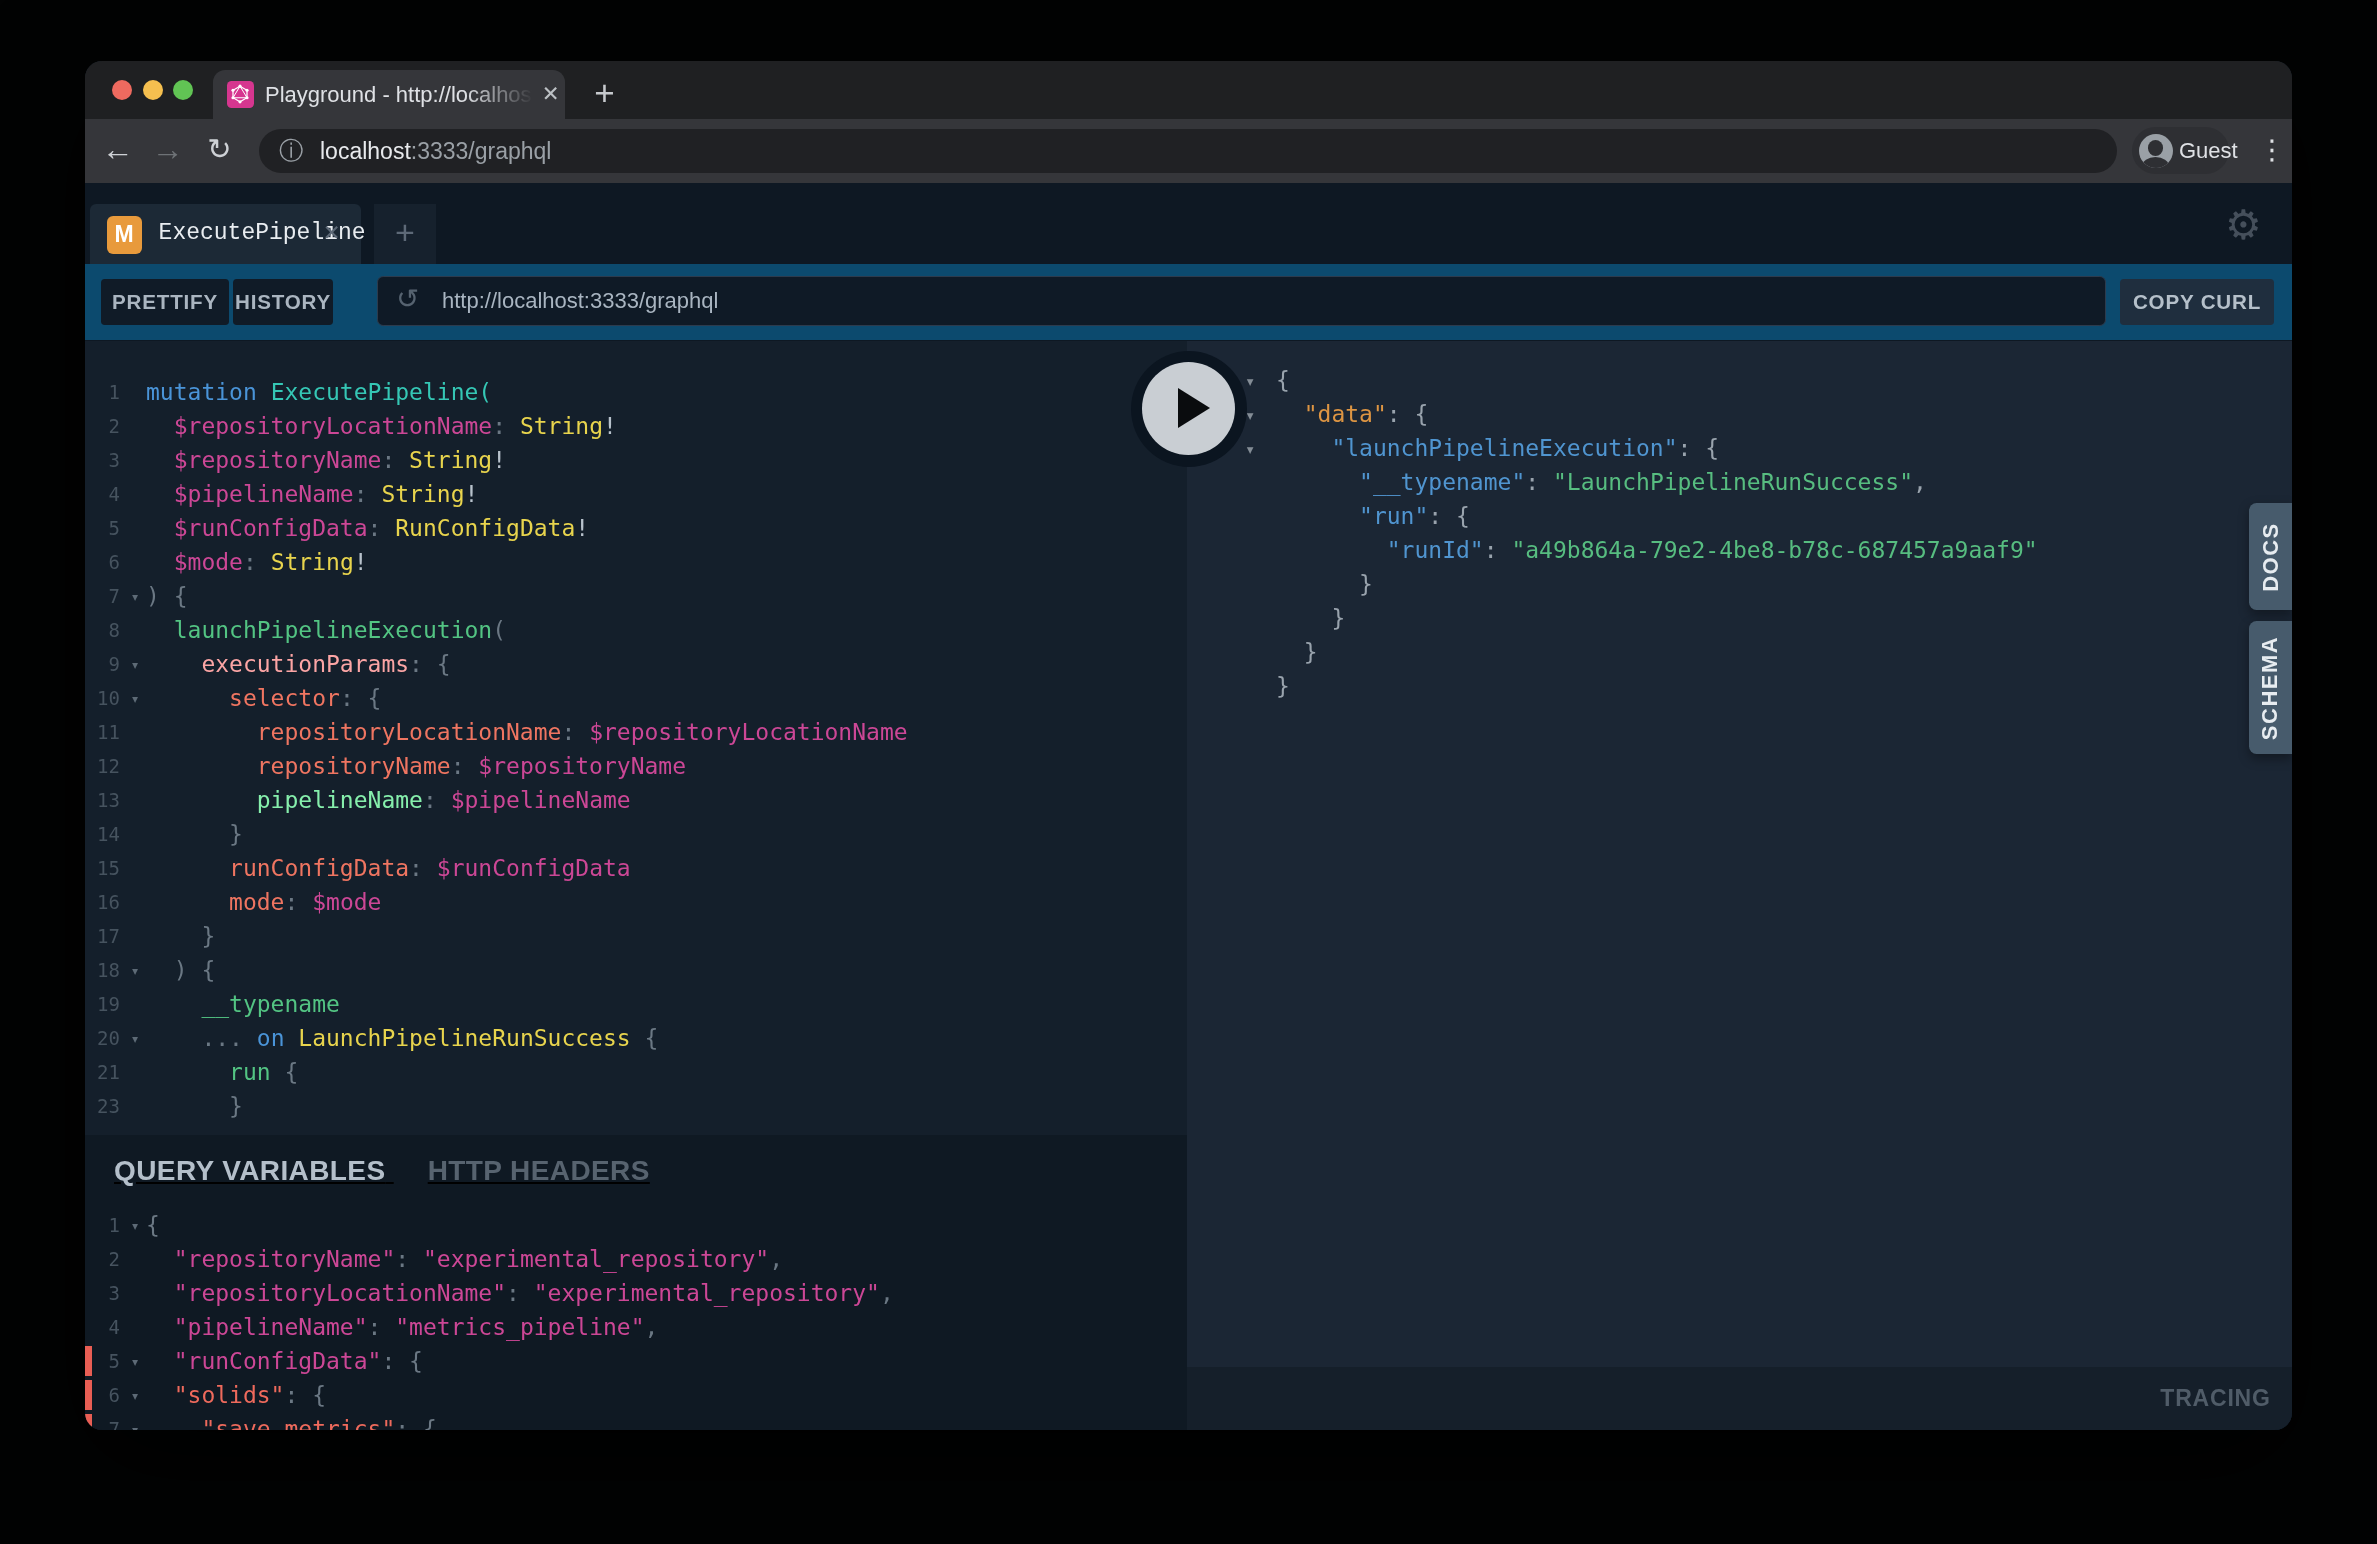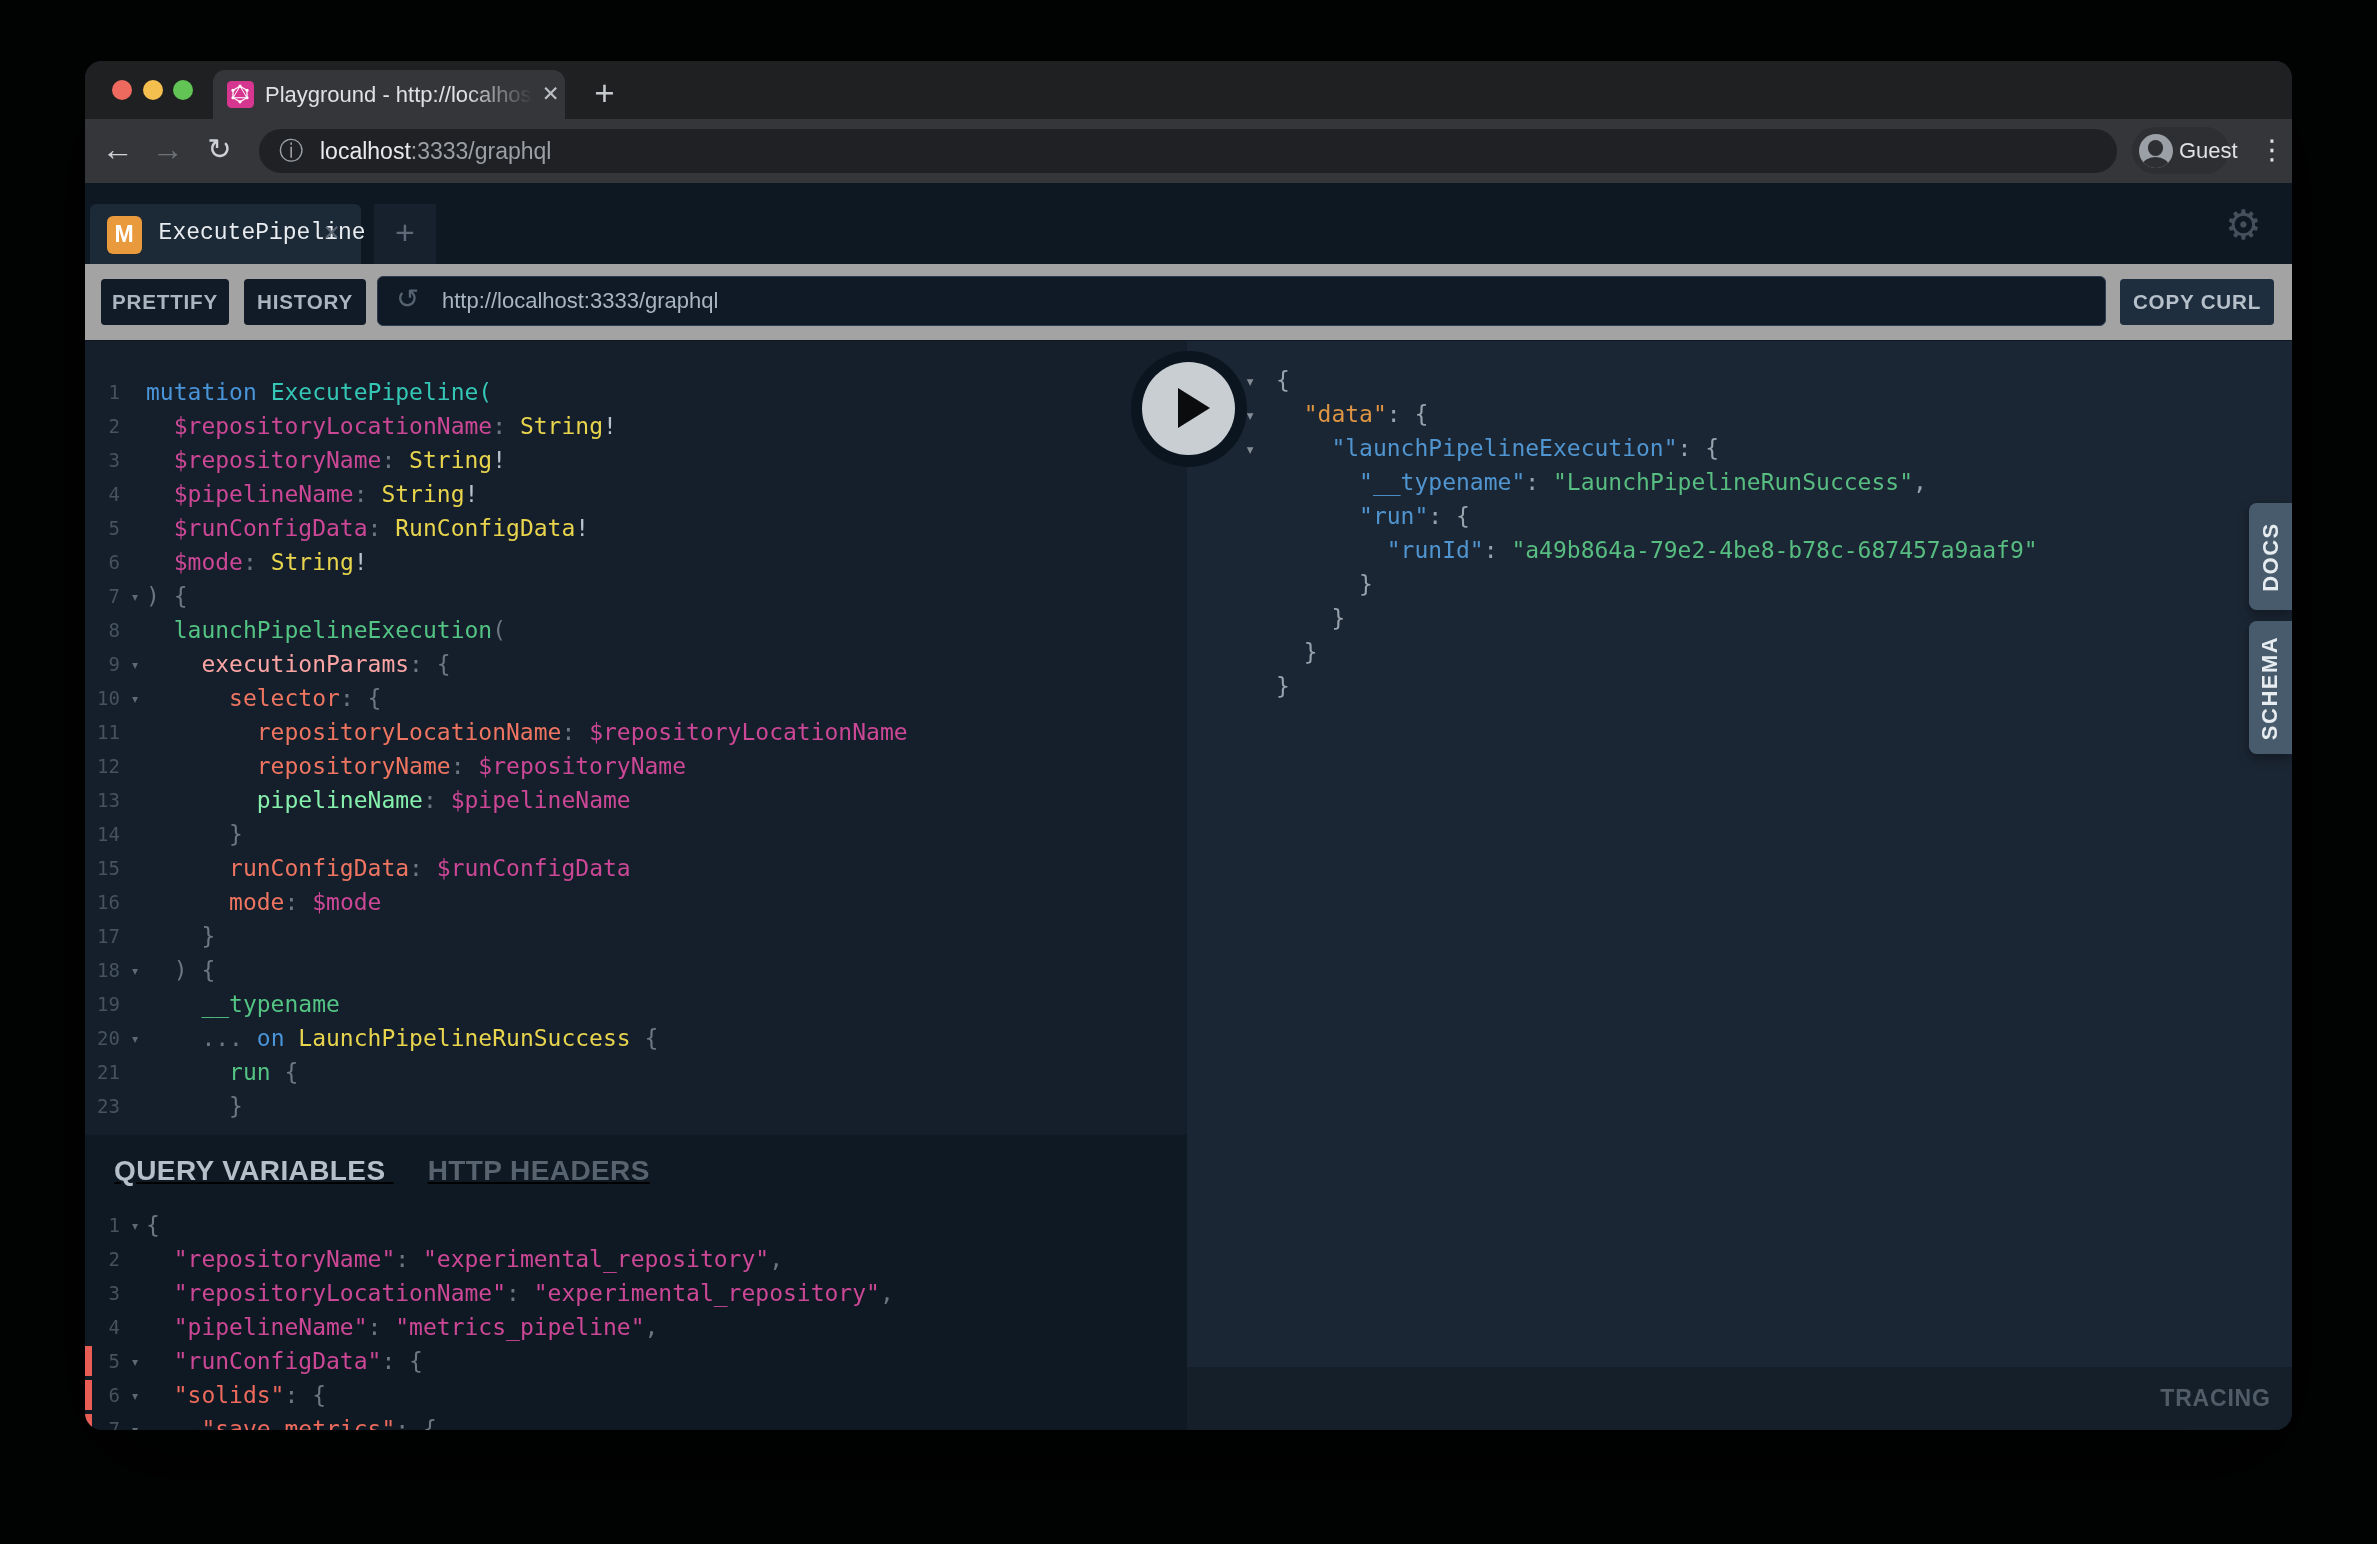--- a/index.html
+++ b/index.html
@@ -58,26 +58,26 @@
              background:#e89a3c; color:#fff; font-size:23px; font-weight:bold;
              display:flex; align-items:center; justify-content:center; }
   .s-title { position:absolute; left:69px; top:0; height:60px; line-height:58px;
              color:#e9edf1; font-size:23px; white-space:nowrap;font-family:Liberation Mono, monospace; }
   .s-close { position:absolute; left:225px; top:0; width:34px; height:60px; line-height:58px;
              text-align:center; color:#5d6977; font-size:21.3px; }
   .new-session { position:absolute; left:289px; top:21.3px; width:62px; height:60px; background:#16212d;
                  color:#5d6977; font-size:34px; text-align:center; line-height:56px; font-weight:300; }
   .gear { position:absolute; left:2132px; top:13.7px; width:53px; height:56px; line-height:56px;
           text-align:center; color:#454f5b; font-size:41px; }
-  .pg-toolbar { position:absolute; left:0; top:81px; width:100%; height:76px; background:#a3a3a3; }
+  .pg-toolbar { position:absolute; left:0; top:81px; width:100%; height:76px; background:#0c4a6e; }
   .pg-btn { position:absolute; top:15.2px; height:46px; background:#101b27; border-radius:3.8px;
             color:#aab5c0; font-size:20.6px; font-weight:bold; letter-spacing:0.8px;
             display:flex; align-items:center; justify-content:center; }
   .btn-prettify { left:16px; width:128px; }
-  .btn-history { left:159px; width:122px; }
+  .btn-history { left:148px; width:100px; }
   .endpoint { position:absolute; left:292px; top:12.2px; width:1729px; height:50px;
               background:#0f1a26; border:1.5px solid #2c3b4d; border-radius:6.1px; }
   .replay { position:absolute; left:18.3px; top:0; height:47px; line-height:44px; color:#566370; font-size:27.4px; }
   .ep-url { position:absolute; left:64px; top:0; height:47px; line-height:47px; color:#a9b5c1; font-size:22px; white-space:nowrap; }
   .btn-curl { left:2035px; width:154px; background:#1f2e3e; color:#b5c0ca; }
 
   .editor { position:absolute; left:0; top:158px; width:1102px; height:794px;
             background:#141f2b; overflow:hidden; }
   .editor-lines { padding-top:34px; }
   .varpanel { position:absolute; left:0; top:952px; width:1102px; height:295px;

